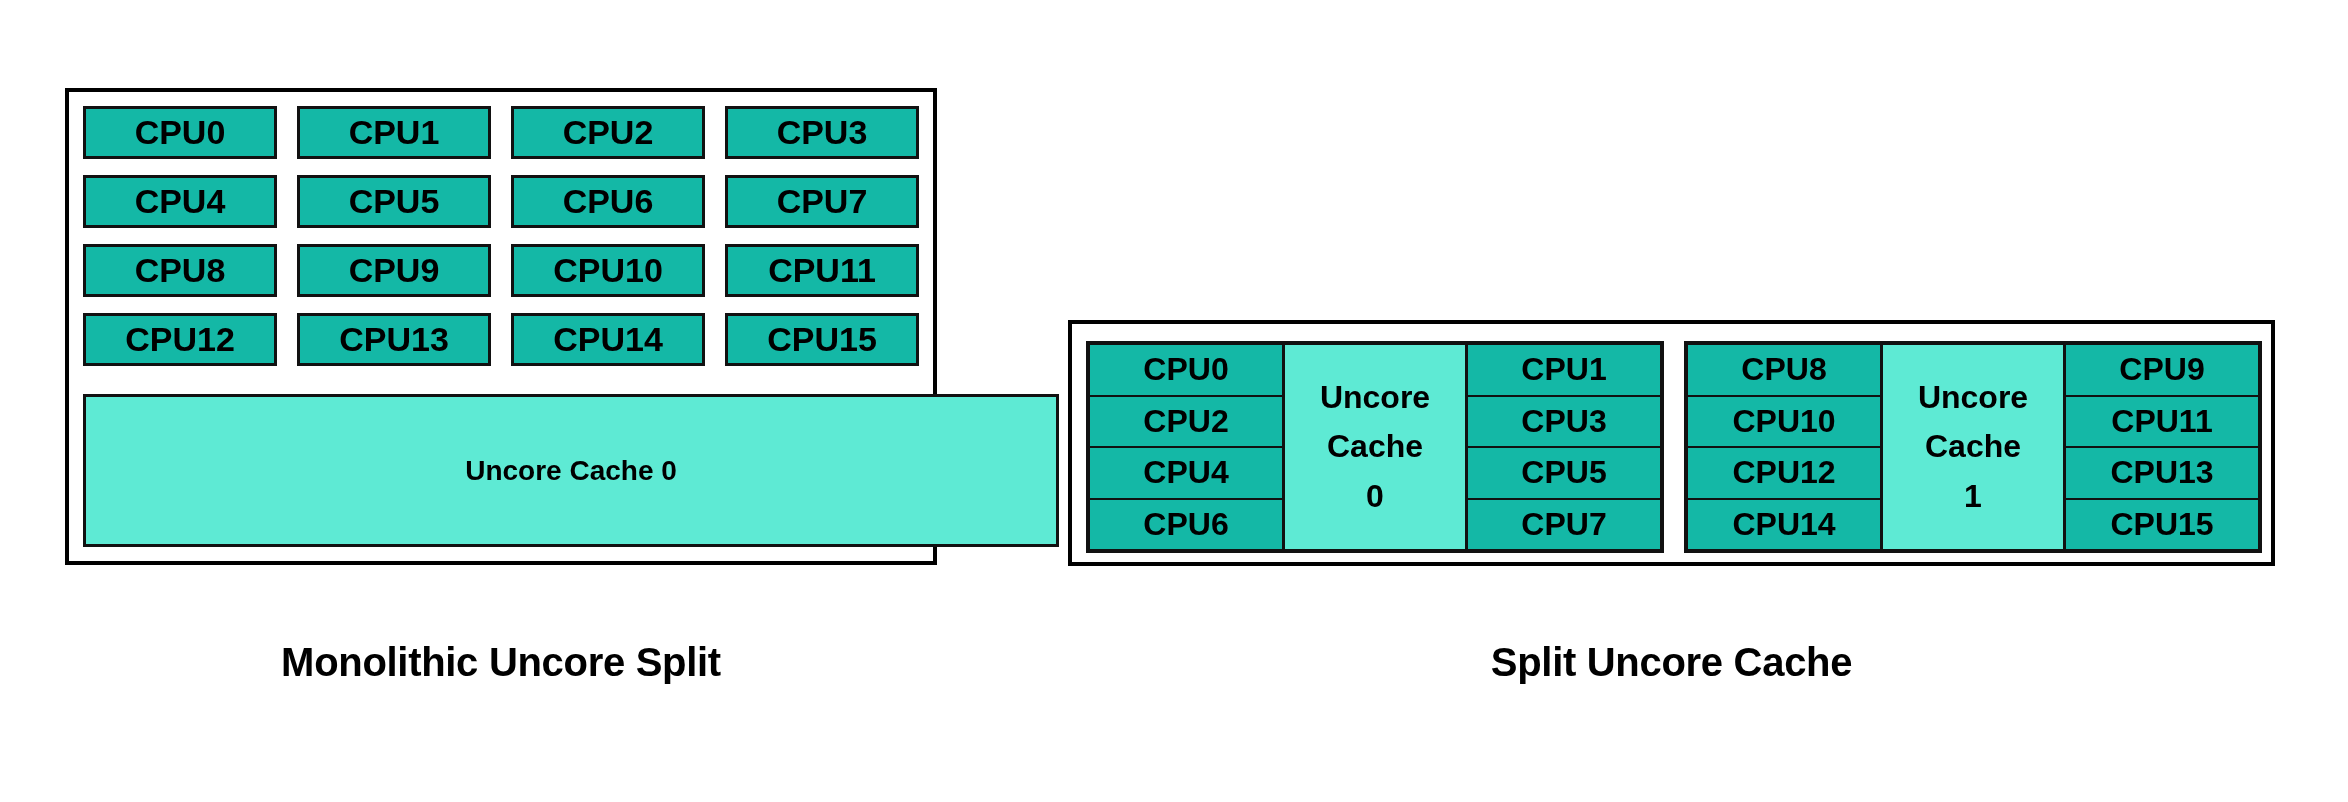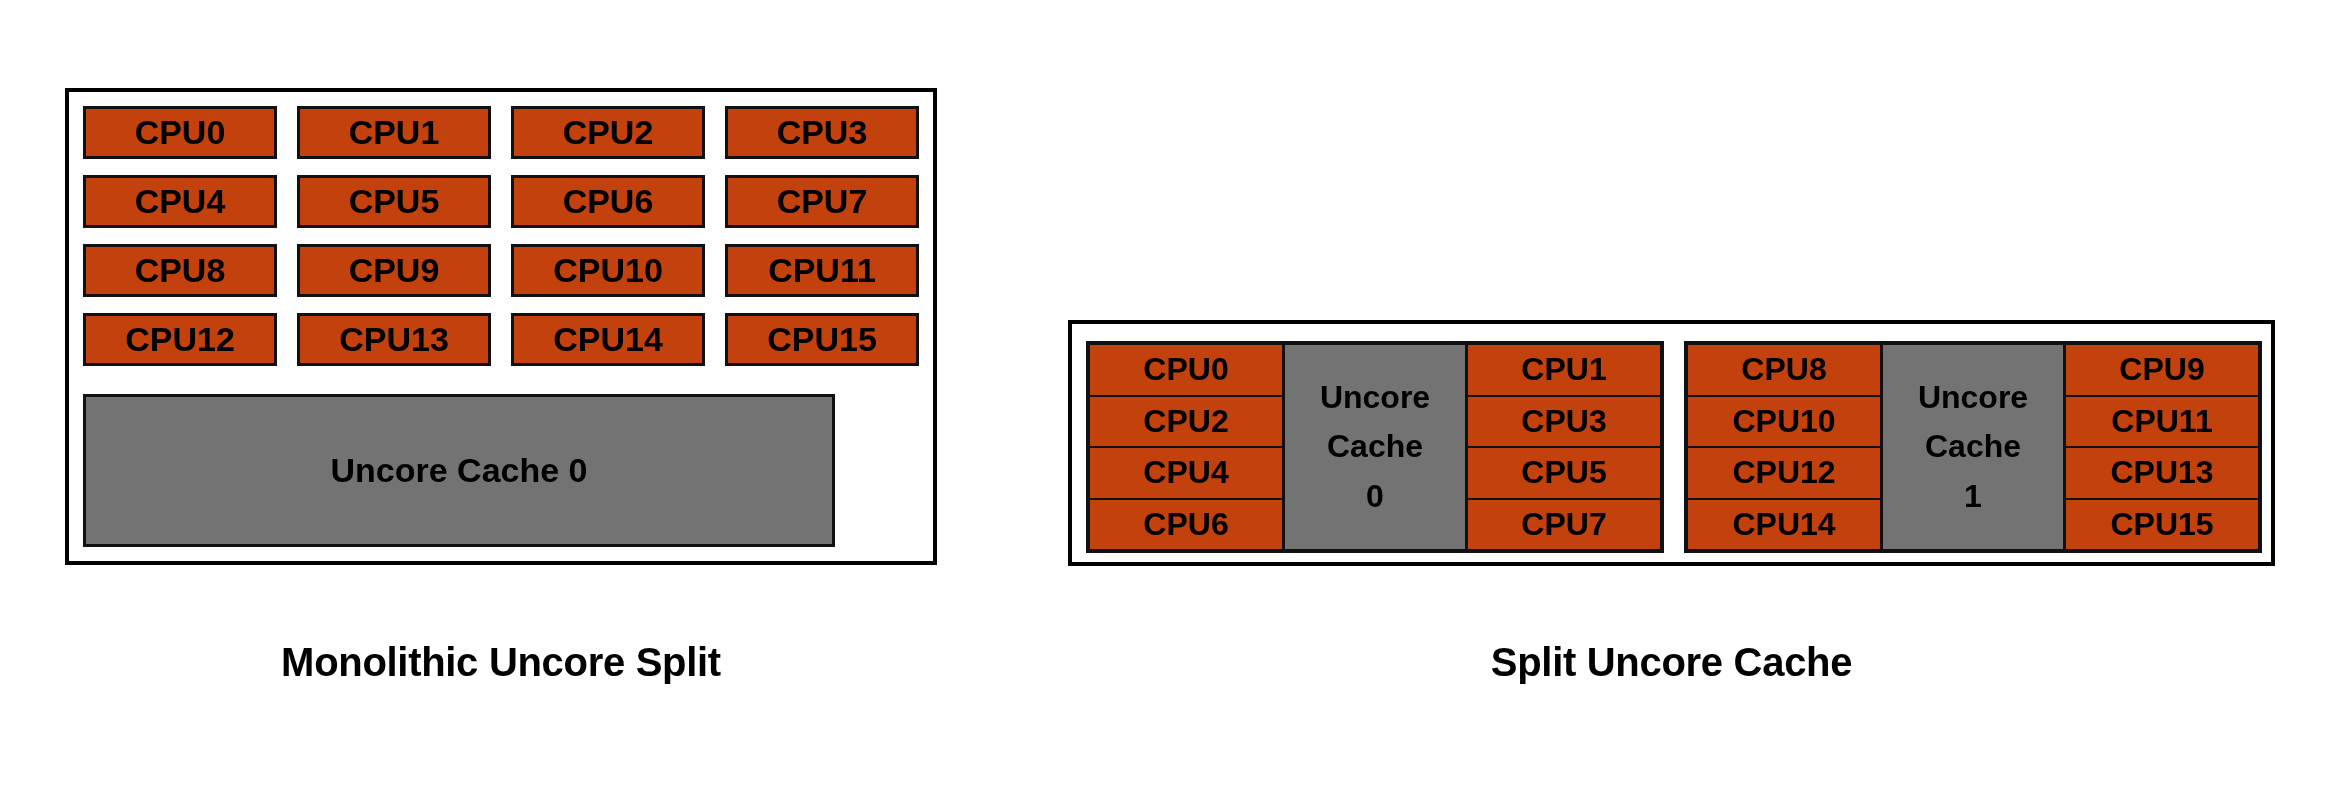--- a/index.html
+++ b/index.html
@@ -9,42 +9,42 @@
     -webkit-font-smoothing:antialiased;
   }
 
   
   .panel{position:absolute;box-sizing:border-box;border:4px solid #000;background:#fff;}
   .caption{
     position:absolute;text-align:center;font-weight:bold;color:#000;
     font-size:40px;letter-spacing:-0.3px;white-space:nowrap;
   }
   .cpu-box{
-    box-sizing:border-box;border:3px solid #111;background:#c2410c;
+    box-sizing:border-box;border:3px solid #111;background:#14b8a6;
     display:flex;align-items:center;justify-content:center;
     font-weight:bold;color:#000;
   }
   .uncore{
-    box-sizing:border-box;border:3px solid #111;background:#737373;
+    box-sizing:border-box;border:3px solid #111;background:#5eead4;
     display:flex;align-items:center;justify-content:center;
     font-weight:bold;color:#000;text-align:center;
   }
 
   
   #monolithic-panel{left:65px;top:88px;width:872px;height:477px;}
   #mono-grid{
     position:absolute;left:14px;top:14px;width:838px;height:290px;
     display:grid;grid-template-columns:repeat(4,194px);
     grid-template-rows:repeat(4,53px);
     column-gap:20px;row-gap:16px;
   }
   #mono-grid .cpu-box{font-size:34px;}
   #mono-uncore{
-    position:absolute;left:14px;top:302px;width:752px;height:153px;
-    font-size:34px;
+    position:absolute;left:14px;top:302px;width:976px;height:153px;
+    font-size:28px;
   }
 
   
   #split-panel{left:1068px;top:320px;width:1207px;height:246px;}
   .cluster{
     position:absolute;top:17px;height:212px;
     box-sizing:border-box;border:3px solid #111;background:#fff;
     display:flex;
   }
   #cluster-0{left:14px;width:578px;}

